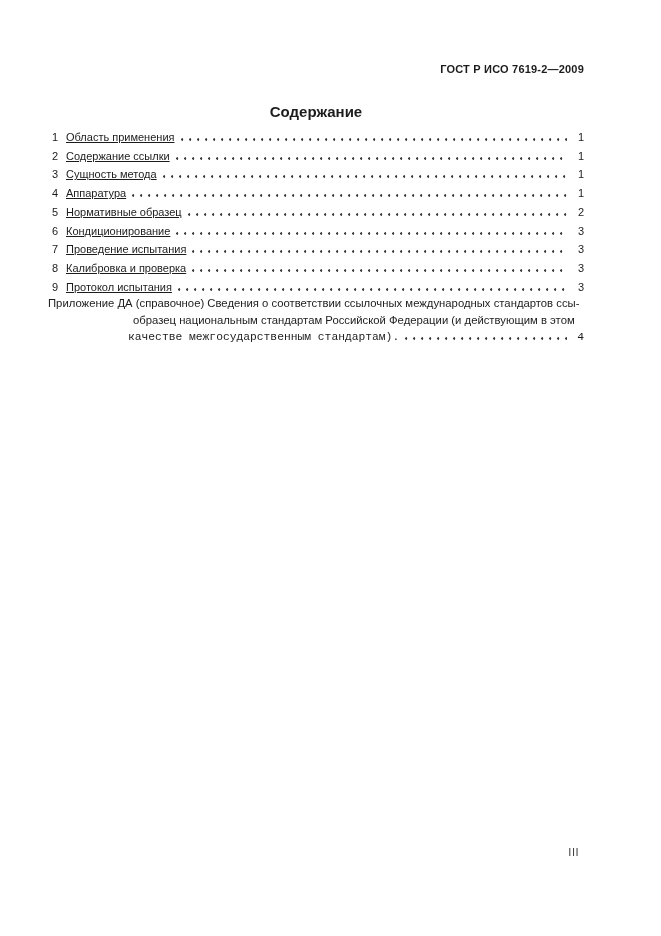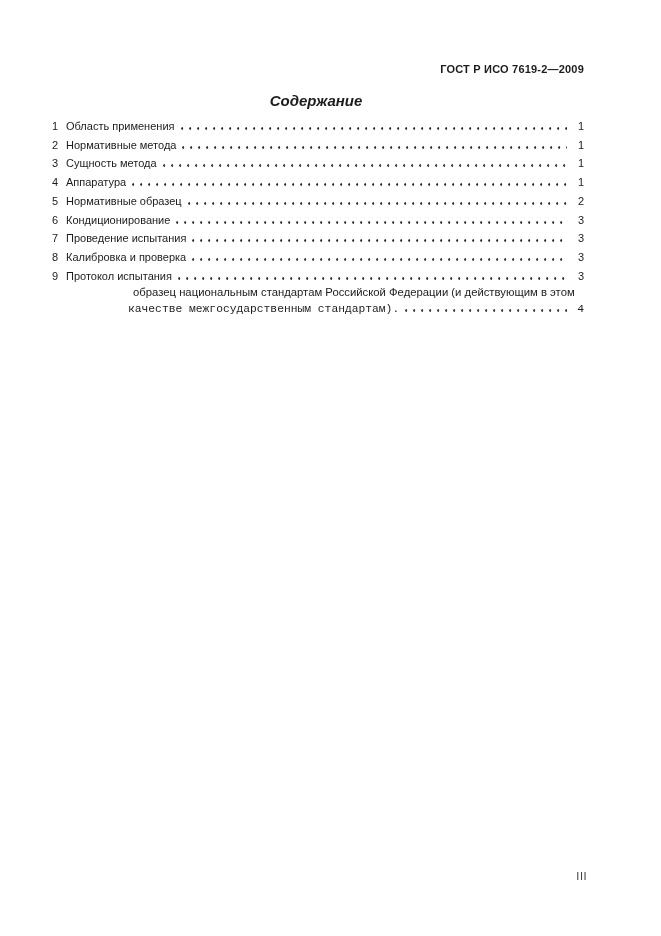--- a/index.html
+++ b/index.html
@@ -24,44 +24,44 @@
   }
   .doc-number {
     margin-top: 62px;
     text-align: right;
     font-size: 11px;
     font-weight: bold;
     line-height: 14px;
     letter-spacing: 0.2px;
   }
   .doc-title {
-    margin-top: 16px;
+    margin-top: 27px;
     text-align: center;
     font-size: 15px;
     font-weight: bold;
     line-height: 18px;
-    font-style: italic;
   }
   .toc {
     margin-top: 7px;
     margin-left: 4px;
   }
   .toc-row {
     display: flex;
     align-items: baseline;
     line-height: 18.7px;
     font-size: 11px;
   }
   .toc-num {
     width: 14px;
     flex: 0 0 auto;
   }
   .toc-title {
     flex: 0 0 auto;
     white-space: nowrap;
+    text-decoration: underline;
   }
   .leader {
     flex: 1 1 auto;
     height: 3px;
     min-width: 12px;
     margin: 0 5px 0 6px;
     background-image: radial-gradient(circle at 1.2px 1.5px, #3a3a3a 1px, rgba(0,0,0,0) 1.35px);
     background-size: 8px 3px;
     background-repeat: repeat-x;
     background-position: left bottom;
@@ -80,25 +80,24 @@
   .apx-line-3 {
     padding-left: 80px;
     display: flex;
     align-items: baseline;
     font-family: Liberation Mono, monospace;
   }
   .apx-text { flex: 0 0 auto; white-space: nowrap; }
   .folio {
     position: absolute;
     top: 846px;
-    right: 74px;
+    right: 82px;
     font-size: 11px;
     color: #3f3f3f;
     letter-spacing: 0.5px;
-    margin-top: 24px;
   }
 </style>
 </head>
 <body>
 
 <div class="page">
   <div class="content">
 
     <div class="doc-number">ГОСТ Р ИСО 7619-2—2009</div>
 
@@ -106,21 +105,21 @@
 
     <div class="toc">
       <div class="toc-row">
         <span class="toc-num">1</span>
         <span class="toc-title">Область применения</span>
         <span class="leader"></span>
         <span class="toc-page">1</span>
       </div>
       <div class="toc-row">
         <span class="toc-num">2</span>
-        <span class="toc-title">Нормативные метода</span>
+        <span class="toc-title">Содержание ссылки</span>
         <span class="leader"></span>
         <span class="toc-page">1</span>
       </div>
       <div class="toc-row">
         <span class="toc-num">3</span>
         <span class="toc-title">Сущность метода</span>
         <span class="leader"></span>
         <span class="toc-page">1</span>
       </div>
       <div class="toc-row">
@@ -155,20 +154,21 @@
       </div>
       <div class="toc-row">
         <span class="toc-num">9</span>
         <span class="toc-title">Протокол испытания</span>
         <span class="leader"></span>
         <span class="toc-page">3</span>
       </div>
     </div>
 
     <div class="appendix">
+      <div class="apx-line-1">Приложение ДА (справочное) Сведения о соответствии ссылочных международных стандартов ссы-</div>
       <div class="apx-line-2">образец национальным стандартам Российской Федерации (и действующим в этом</div>
       <div class="apx-line-3">
         <span class="apx-text">качестве межгосударственным стандартам).</span>
         <span class="leader"></span>
         <span class="toc-page">4</span>
       </div>
     </div>
 
   </div>
 

